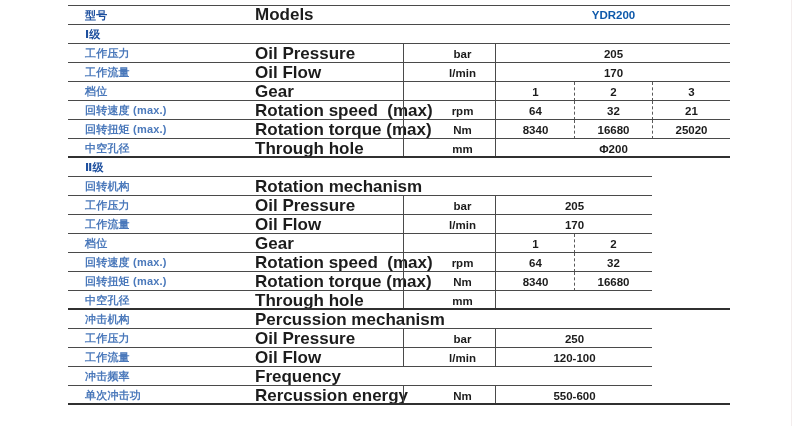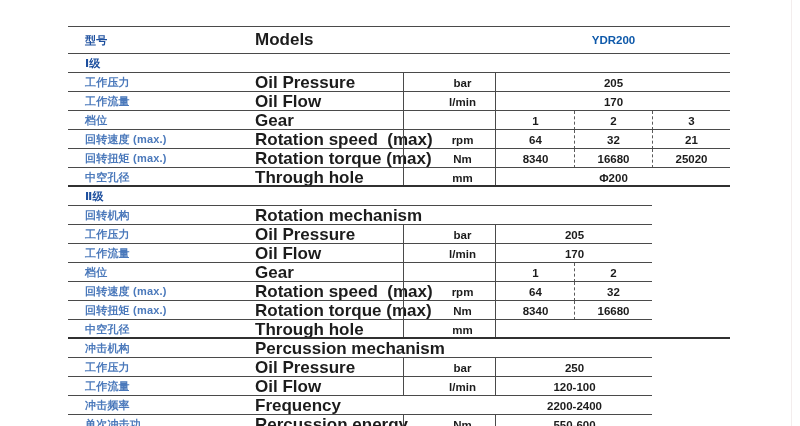--- a/index.html
+++ b/index.html
@@ -5,21 +5,21 @@
   html,body{margin:0;padding:0;}
   body{
     width:800px;height:426px;
     background:#ffffff;
     font-family:"Liberation Sans","DejaVu Sans",sans-serif;
     position:relative;overflow:hidden;
   }
   .screen{position:absolute;inset:0;background:#ffffff;}
   .spec-table{position:absolute;left:68px;top:5px;width:662px;}
   .row{position:relative;height:19px;width:662px;}
-  .row.model{height:28px;margin-top:21px;}
+  .row.model{height:20px;}
   
   .rule{position:absolute;left:0;bottom:0;height:1px;background:#4a4a4a;}
   .rule.wide{width:662px;}
   .rule.narrow{width:584px;}
   .rule.thick{height:2px;background:#303030;}
   .rule-top{position:absolute;left:0;top:0;height:1px;width:662px;background:#4a4a4a;}
   
   .zh{position:absolute;left:17px;top:0;height:100%;display:flex;align-items:center;
       font-size:11px;color:#4b79bb;font-weight:700;letter-spacing:0.2px;}
   .zh.strong{color:#1d4f9e;font-weight:700;}
@@ -198,23 +198,20 @@
         <div class="en">Oil Flow</div>
         <div class="unitcol bordered">l/min</div>
         <div class="vals narrow">
           <div class="vcell">120-100</div>
         </div>
         <div class="rule narrow"></div>
       </div>
       <div class="row">
         <div class="zh">冲击频率</div>
         <div class="en">Frequency</div>
-        <div class="vals narrow">
-          <div class="vcell">2200-2400</div>
-        </div>
         <div class="rule narrow"></div>
       </div>
       <div class="row">
         <div class="zh">单次冲击功</div>
         <div class="en">Rercussion energy</div>
         <div class="unitcol bordered">Nm</div>
         <div class="vals narrow">
           <div class="vcell">550-600</div>
         </div>
         <div class="rule wide thick"></div>

